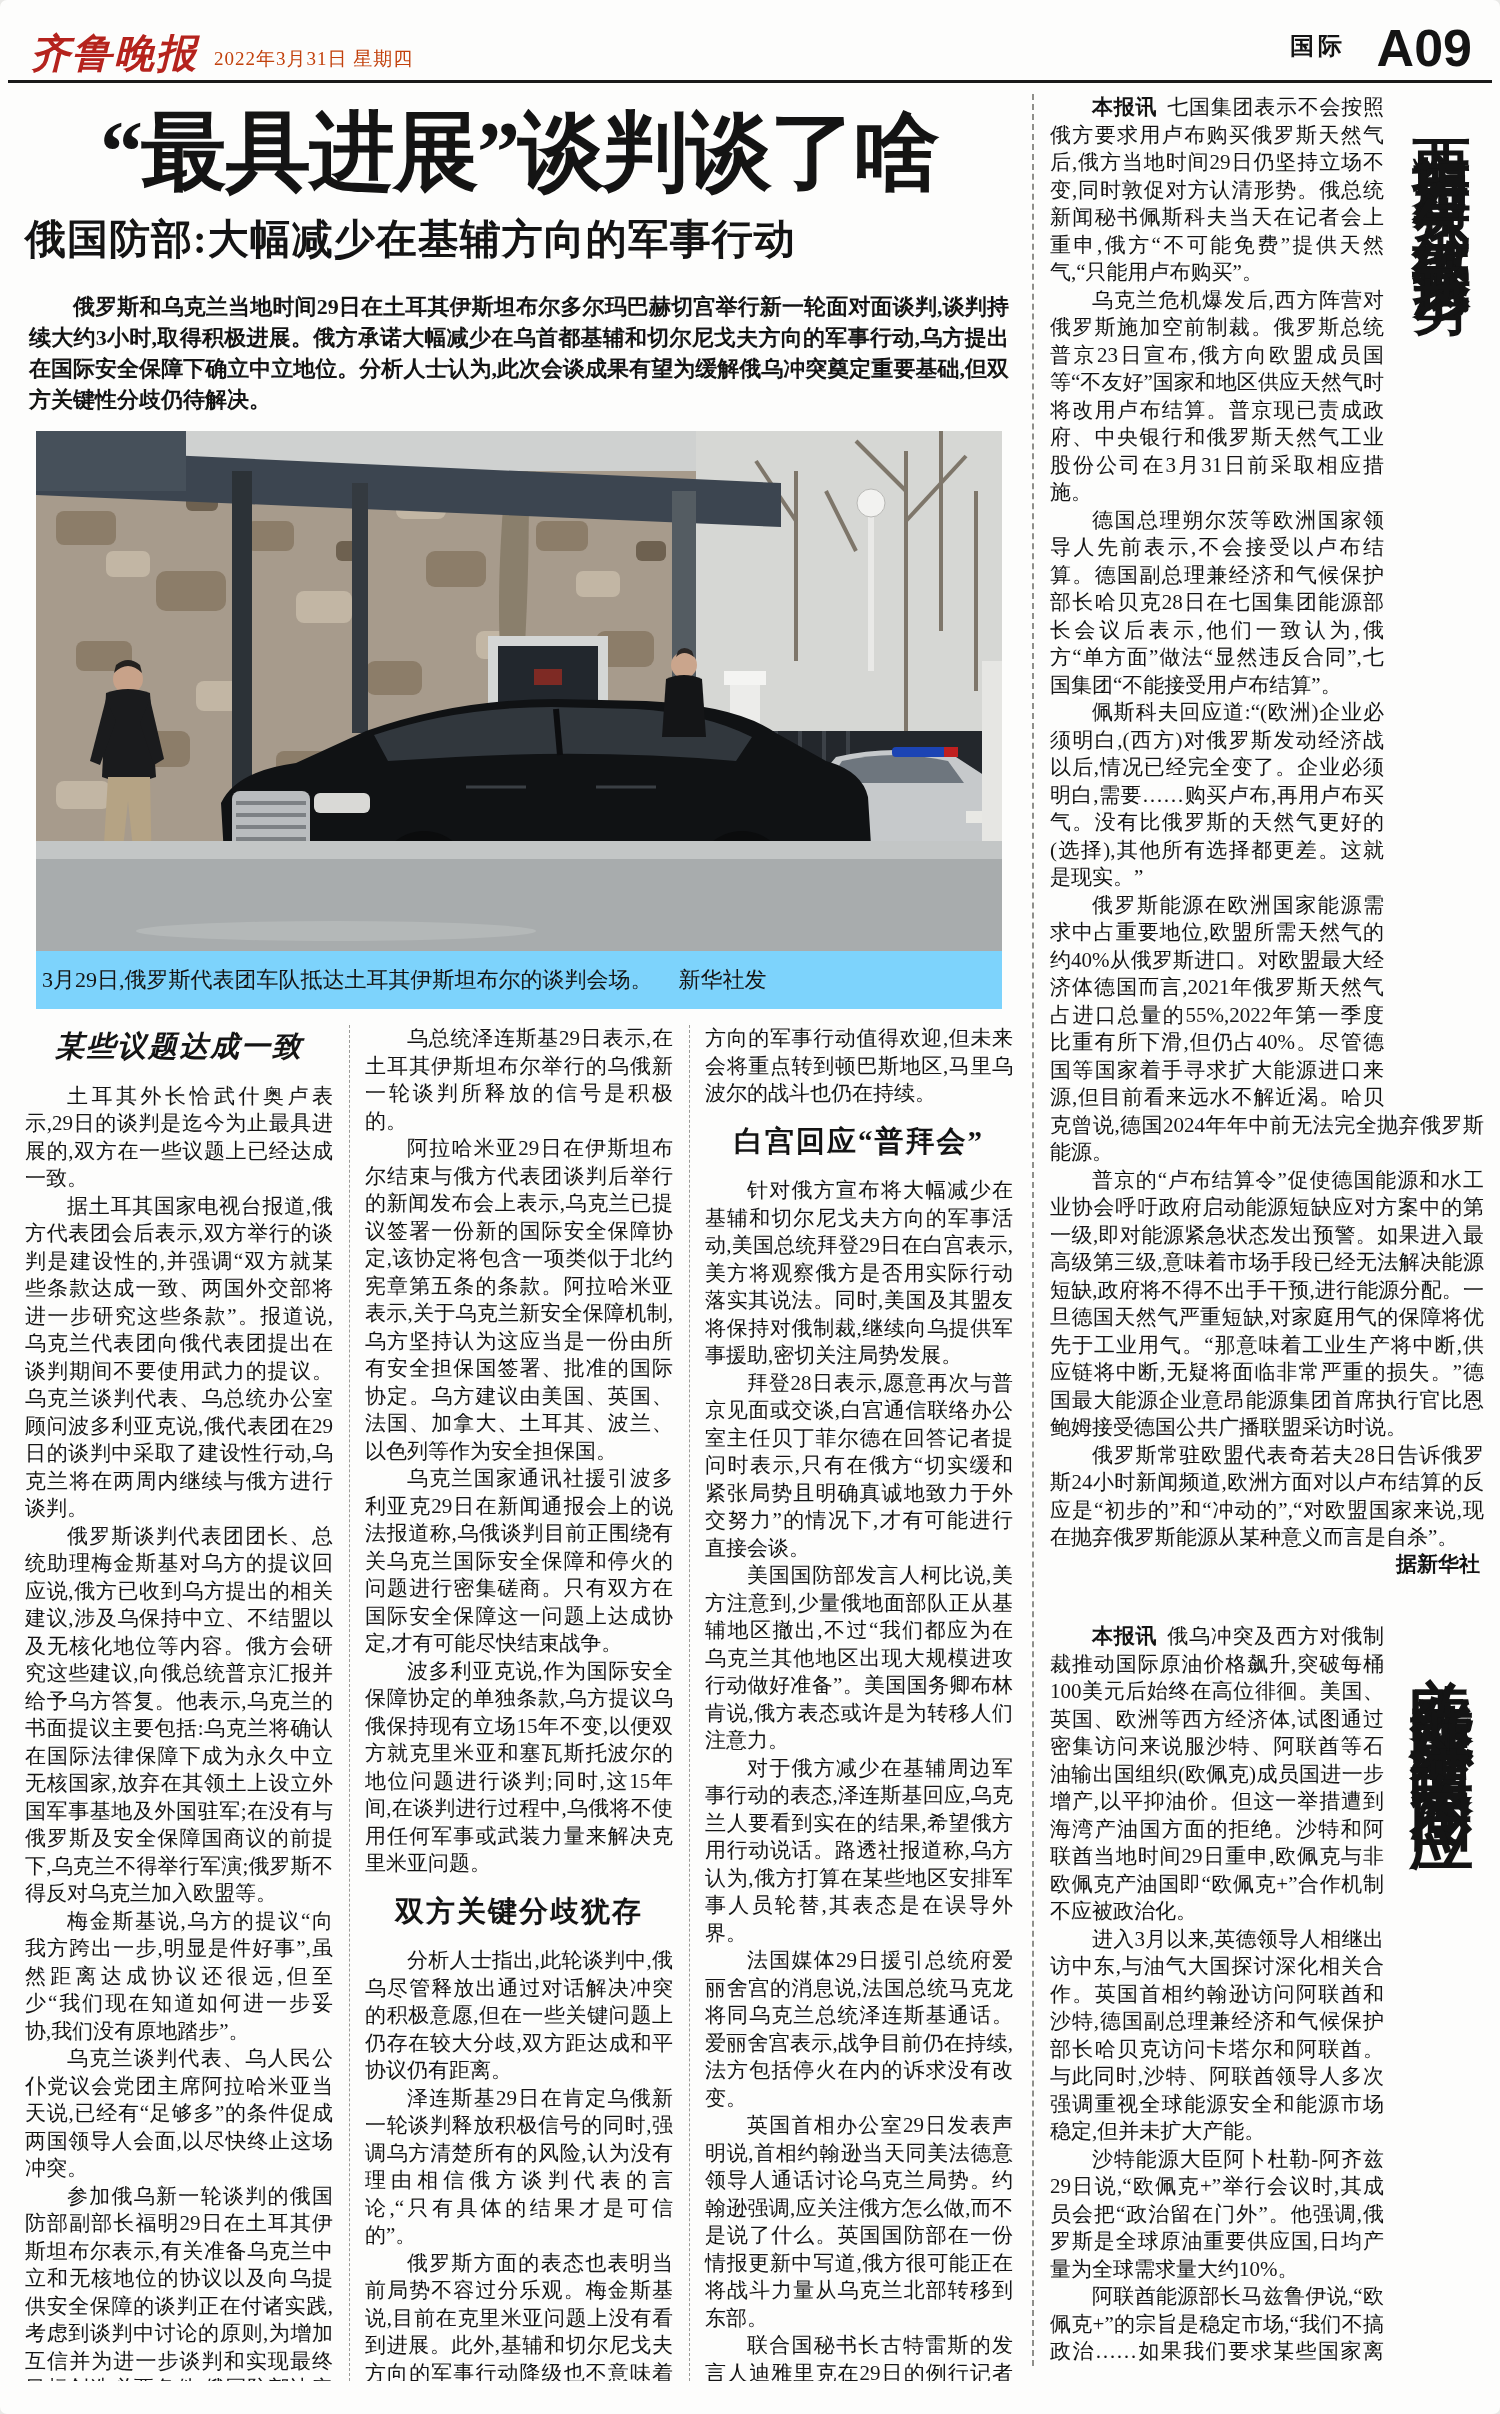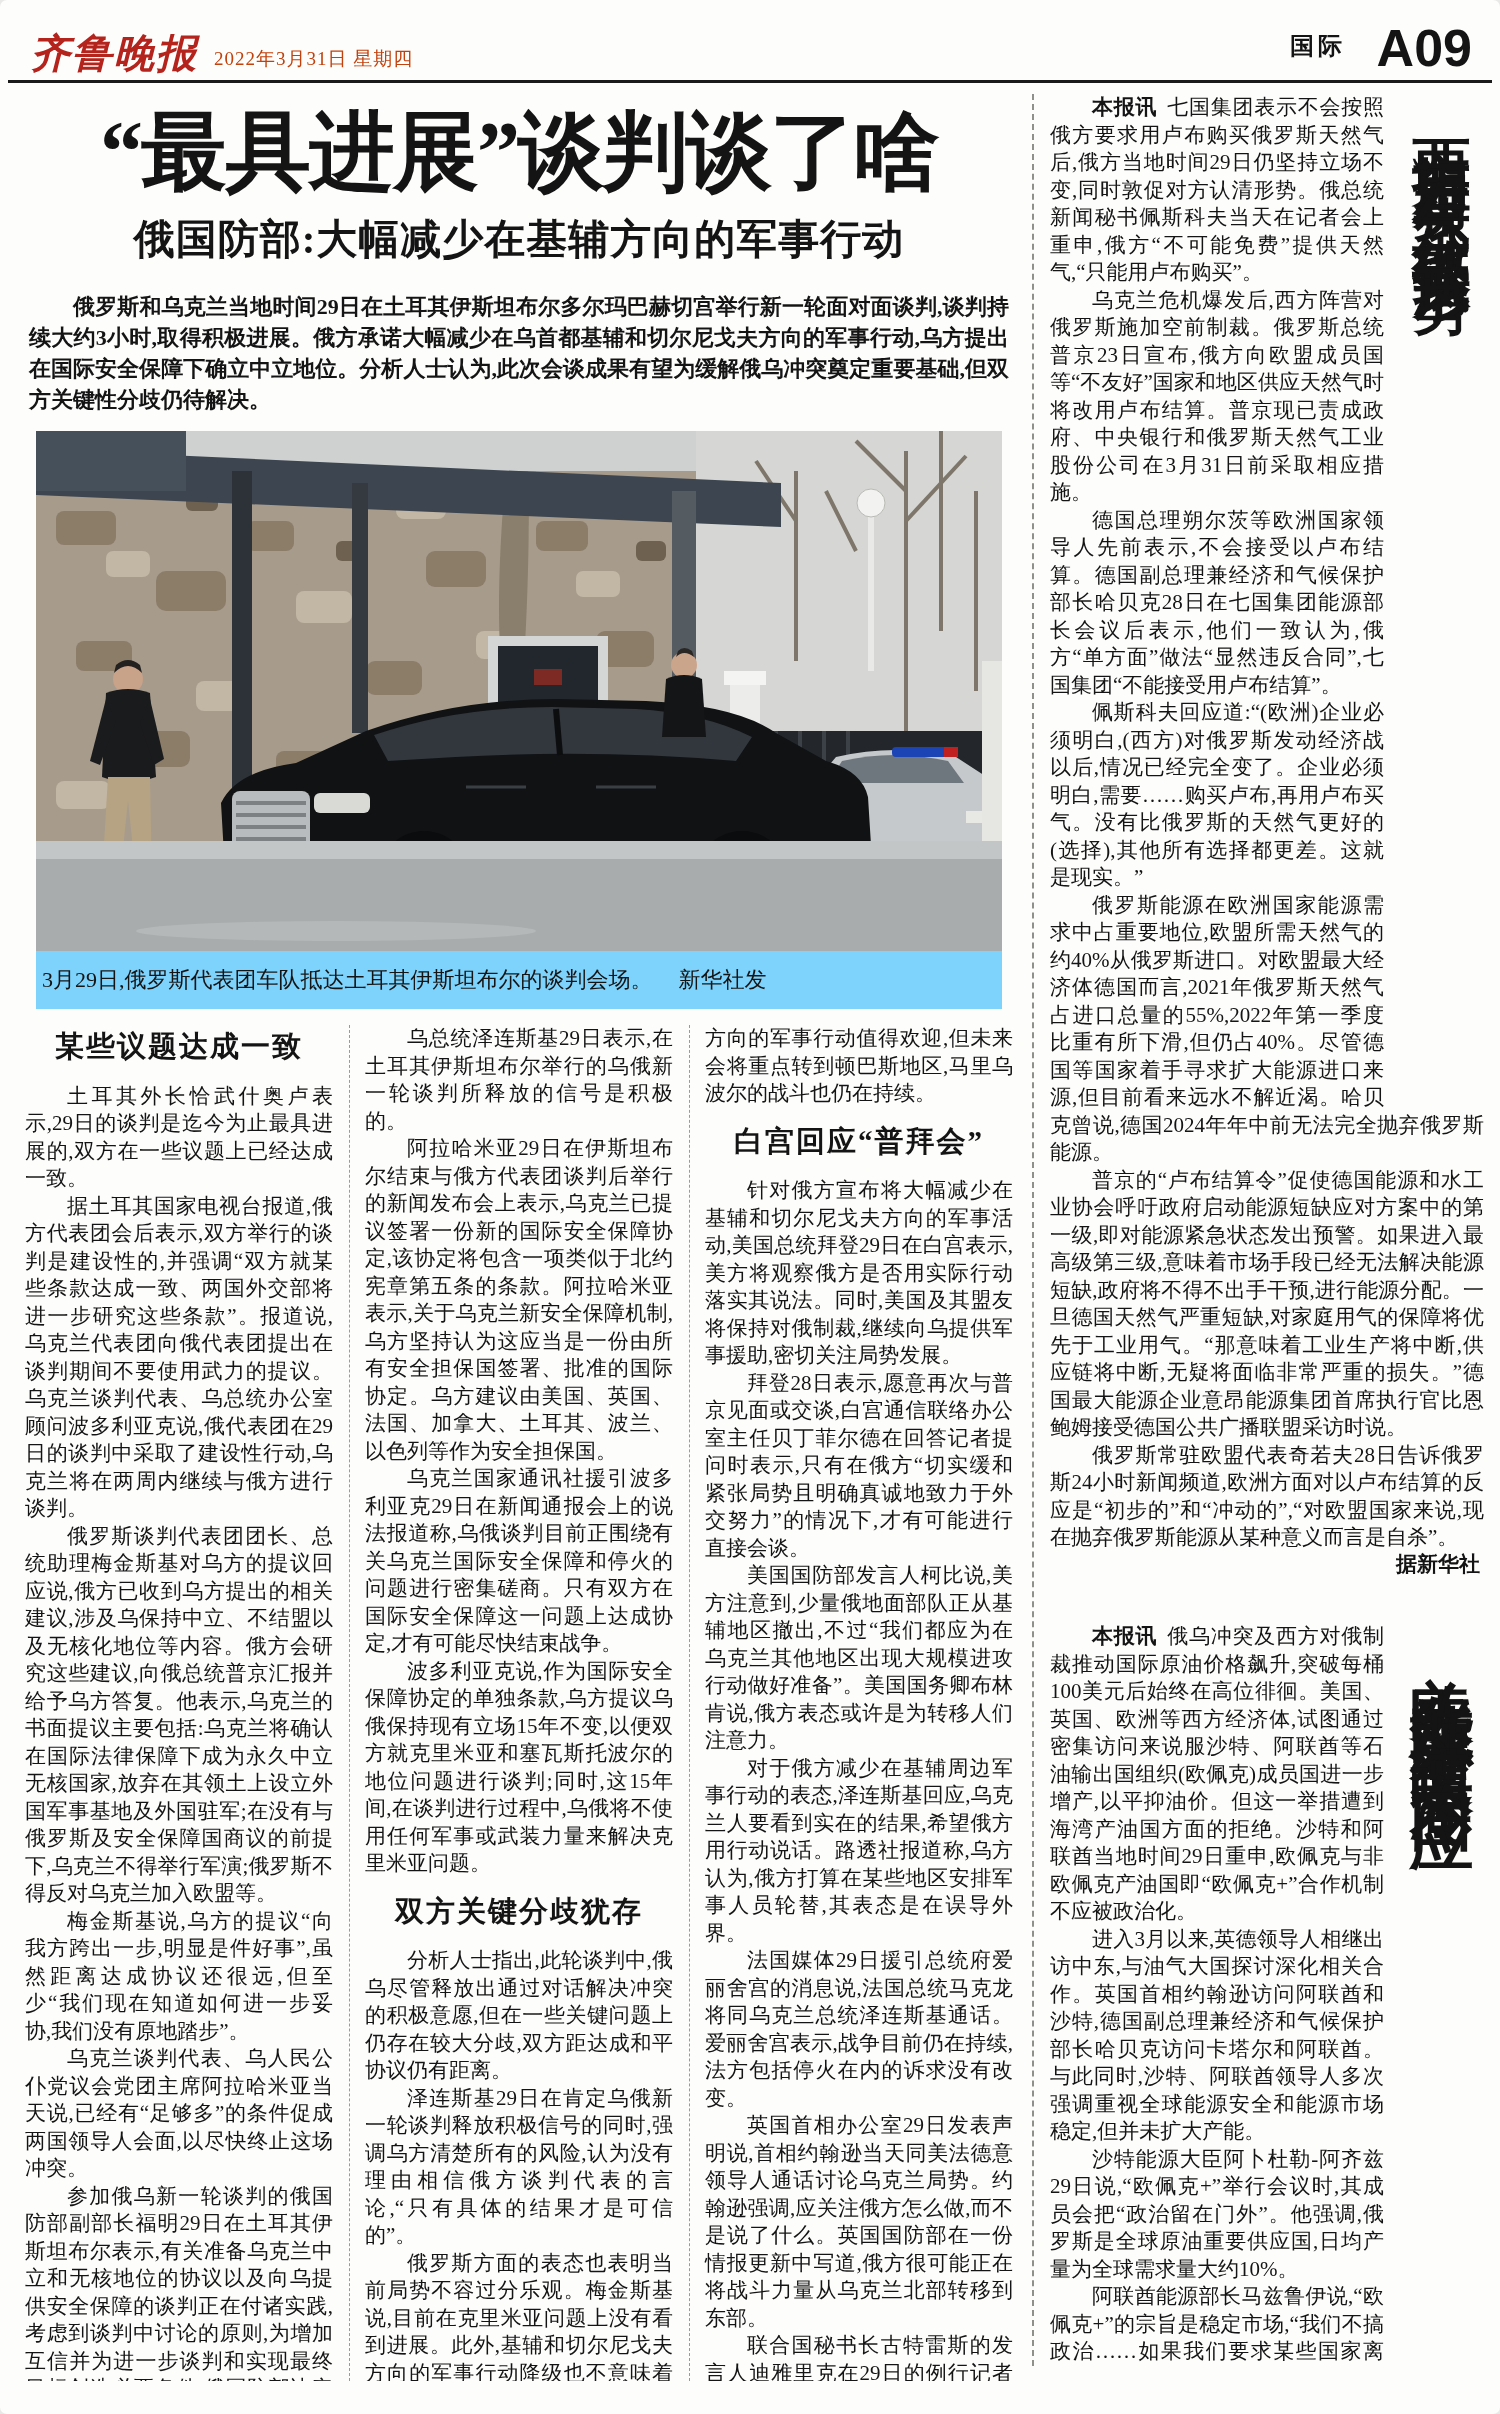--- a/index.html
+++ b/index.html
@@ -10,35 +10,35 @@
   .masthead{position:absolute;left:2px;top:6px;font-size:40px;font-weight:bold;font-style:italic;
             letter-spacing:2px;color:#b5231d;font-family:"Liberation Serif",serif;}
   .issue-date{position:absolute;left:186px;bottom:2px;font-size:19px;color:#c2410c;letter-spacing:1px;}
   .section-name{position:absolute;right:128px;bottom:12px;font-size:24px;letter-spacing:4px;font-weight:600;}
   .page-no{position:absolute;right:2px;bottom:-4px;font-size:52px;font-weight:bold;
            font-family:"Liberation Sans","DejaVu Sans",sans-serif;}
   .header-rule{position:absolute;top:80px;left:8px;right:8px;height:3px;background:#1a1a1a;}
   
   .main{position:absolute;left:25px;top:94px;width:988px;}
   .headline{margin:0;text-align:center;font-size:86px;font-weight:900;letter-spacing:-2px;line-height:1.35;}
-  .subheadline{margin:2px 0 16px 0;text-align:center;font-size:41px;font-weight:700;letter-spacing:1px;}
+  .subheadline{margin:2px 0 16px 0;text-align:left;font-size:41px;font-weight:700;letter-spacing:1px;}
   .lead{margin:24px 4px 16px 4px;font-size:22px;font-weight:bold;line-height:31px;
         text-align:justify;text-indent:2em;}
   .photo-wrap{width:966px;margin:0 auto;}
   .photo{display:block;width:966px;height:520px;background:#c8cac9;}
   .caption{background:#7dd3fc;font-size:22px;line-height:30px;padding:14px 2px 14px 6px;margin:0;}
   .caption .credit{margin-left:26px;}
   
   .columns{display:flex;margin-top:16px;height:1356px;overflow:hidden;}
   .col{width:312px;font-size:21px;line-height:27.5px;text-align:justify;}
   .col + .col{border-left:1px dashed #9a9a96;padding-left:15px;margin-left:16px;}
   .col p{margin:0;text-indent:2em;}
   .col p.no-indent{text-indent:0;}
   .sec-head{font-size:29px;font-weight:bold;text-align:center;letter-spacing:2px;margin:20px 0 22px 0;}
-  .sec-head.first{margin-top:8px;}
+  .sec-head.first{margin-top:8px;font-style:italic;}
   
   .right-region{position:absolute;left:1032px;top:94px;width:452px;height:2272px;
                 border-left:2px dashed #8f8f8b;padding-left:16px;box-sizing:border-box;overflow:hidden;}
   .r-article{position:relative;font-size:21px;line-height:27.5px;text-align:justify;}
   .r-article p{margin:0;text-indent:2em;}
   .v-head{float:right;writing-mode:vertical-rl;font-weight:900;
           font-size:58px;line-height:86px;width:86px;letter-spacing:8px;
           margin:0 0 18px 14px;text-align:left;}
   .v-head.h2{font-size:64px;letter-spacing:12px;}
   .lead-in{font-weight:bold;margin-right:10px;}

